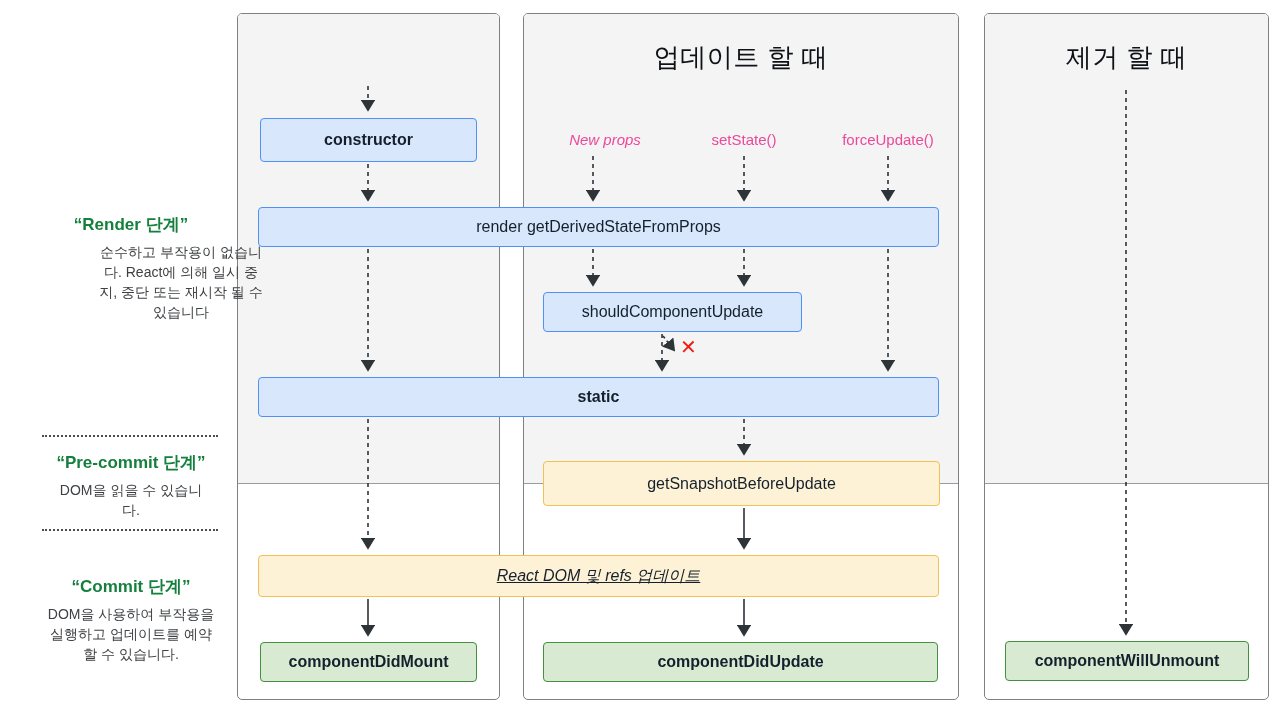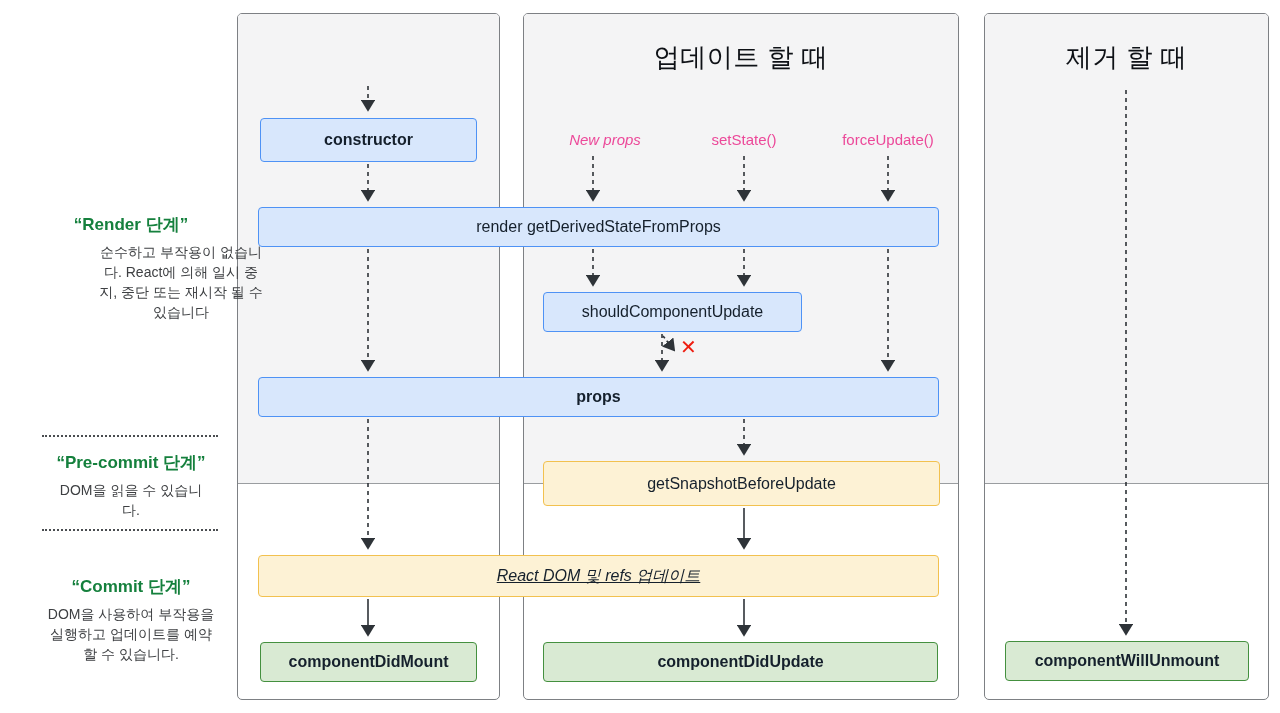--- a/index.html
+++ b/index.html
@@ -143,18 +143,18 @@
   <g stroke="#2e3338" stroke-width="1.6" fill="none">
     <line x1="1126" y1="90" x2="1126" y2="634" stroke-dasharray="4 4" marker-end="url(#ah)"></line>
   </g>
 </svg>
 
 <span class="reject-x">✕</span>
 
 <div class="node blue bold" id="node-constructor">constructor</div>
 <div class="node blue" id="node-gdsfp">render getDerivedStateFromProps</div>
 <div class="node blue" id="node-scu">shouldComponentUpdate</div>
-<div class="node blue bold" id="node-render">props</div>
+<div class="node blue bold" id="node-render">static</div>
 <div class="node yellow" id="node-gsbu">getSnapshotBeforeUpdate</div>
 <div class="node yellow italic" id="node-reactdom">React DOM 및 refs 업데이트</div>
 <div class="node green bold" id="node-cdm">componentDidMount</div>
 <div class="node green bold" id="node-cdu">componentDidUpdate</div>
 <div class="node green bold" id="node-cwu">componentWillUnmount</div>
 
 </body></html>

